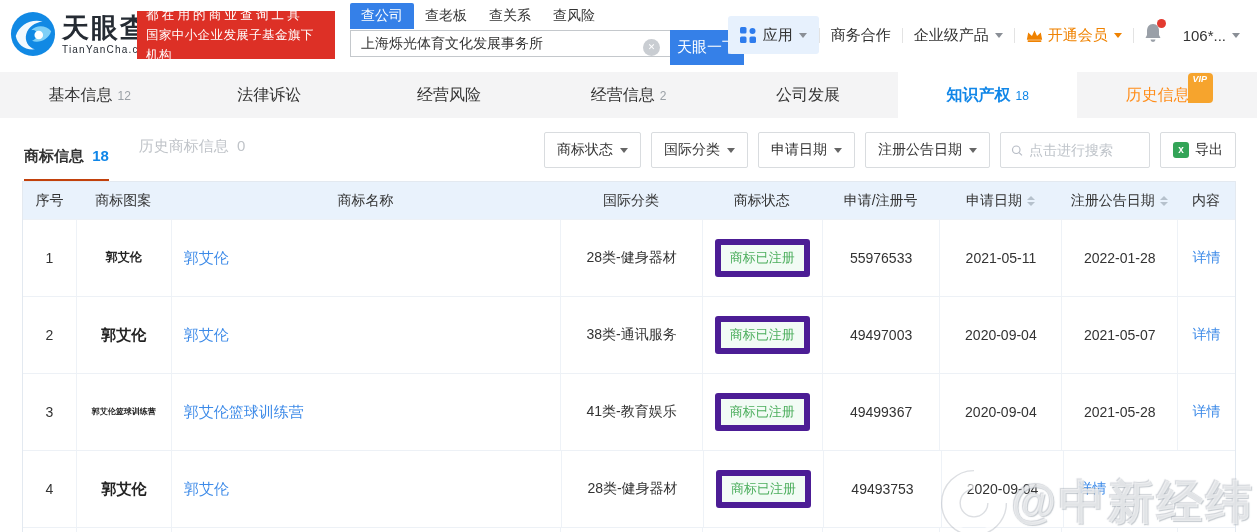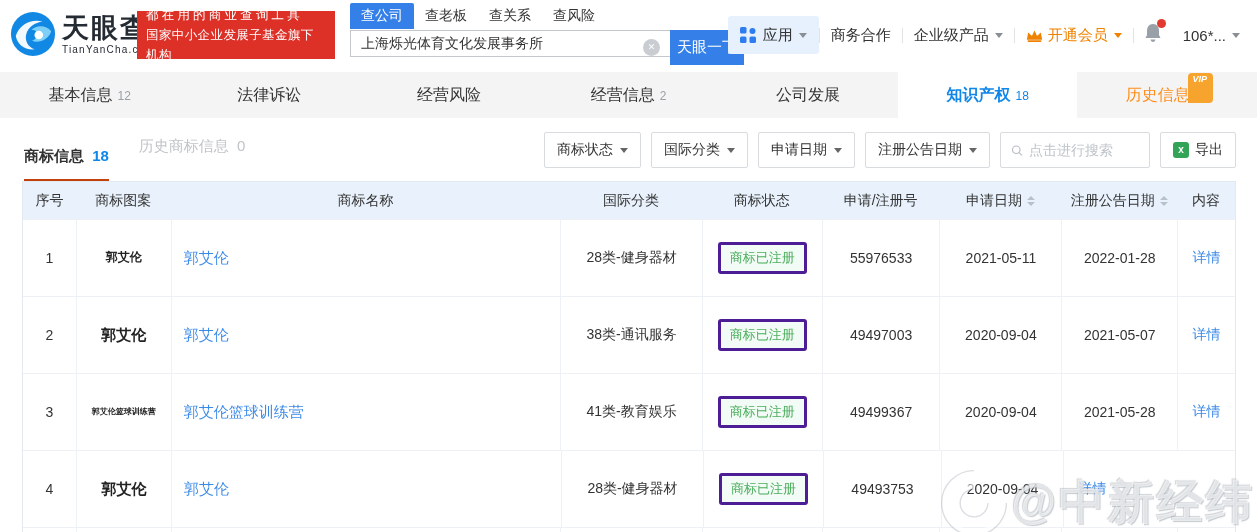--- a/index.html
+++ b/index.html
@@ -94,21 +94,21 @@
   .tr { display:flex; height:77px; border-top:1px solid #edf1f6; background:#fff; }
   .td, .th { display:flex; align-items:center; justify-content:center; font-size:14px; height:100%;
              border-left:1px solid #eef2f7; overflow:hidden; }
   .th { border-left:none; color:#333; }
   .td:first-child { border-left:none; }
   .c0 { width:53px; } .c1 { width:95px; } .c2 { width:390px; } .c3 { width:142px; }
   .c4 { width:120px; } .c5 { width:118px; } .c6 { width:122px; } .c7 { width:116px; } .c8 { width:58px; }
   .td.c2 { justify-content:flex-start; padding-left:12px; }
   .link { color:#3c8ae8; cursor:pointer; }
   .name-link { font-size:15px; }
-  .badge { border:3px solid #4c1d95; background:#f2fbf5; color:#4cae5d; font-size:13px;
+  .badge { border:6px solid #4c1d95; background:#f2fbf5; color:#4cae5d; font-size:13px;
            padding:4px 9px; border-radius:3px; white-space:nowrap; }
   .mark { font-weight:700; color:#222; text-align:center; line-height:1.3; }
   .mark.m-sm { font-size:12px; } .mark.m-md { font-size:15px; } .mark.m-xs { font-size:8px; }
   .sort { display:inline-flex; flex-direction:column; margin-left:5px; gap:2px; }
   .sort i { width:0; height:0; border-left:4px solid transparent; border-right:4px solid transparent; display:block; }
   .sort .up { border-bottom:4px solid #b6c1cc; }
   .sort .dn { border-top:4px solid #b6c1cc; }
 
   
   .watermark { position:absolute; right:2px; bottom:-8px; display:flex; align-items:center; z-index:9;

